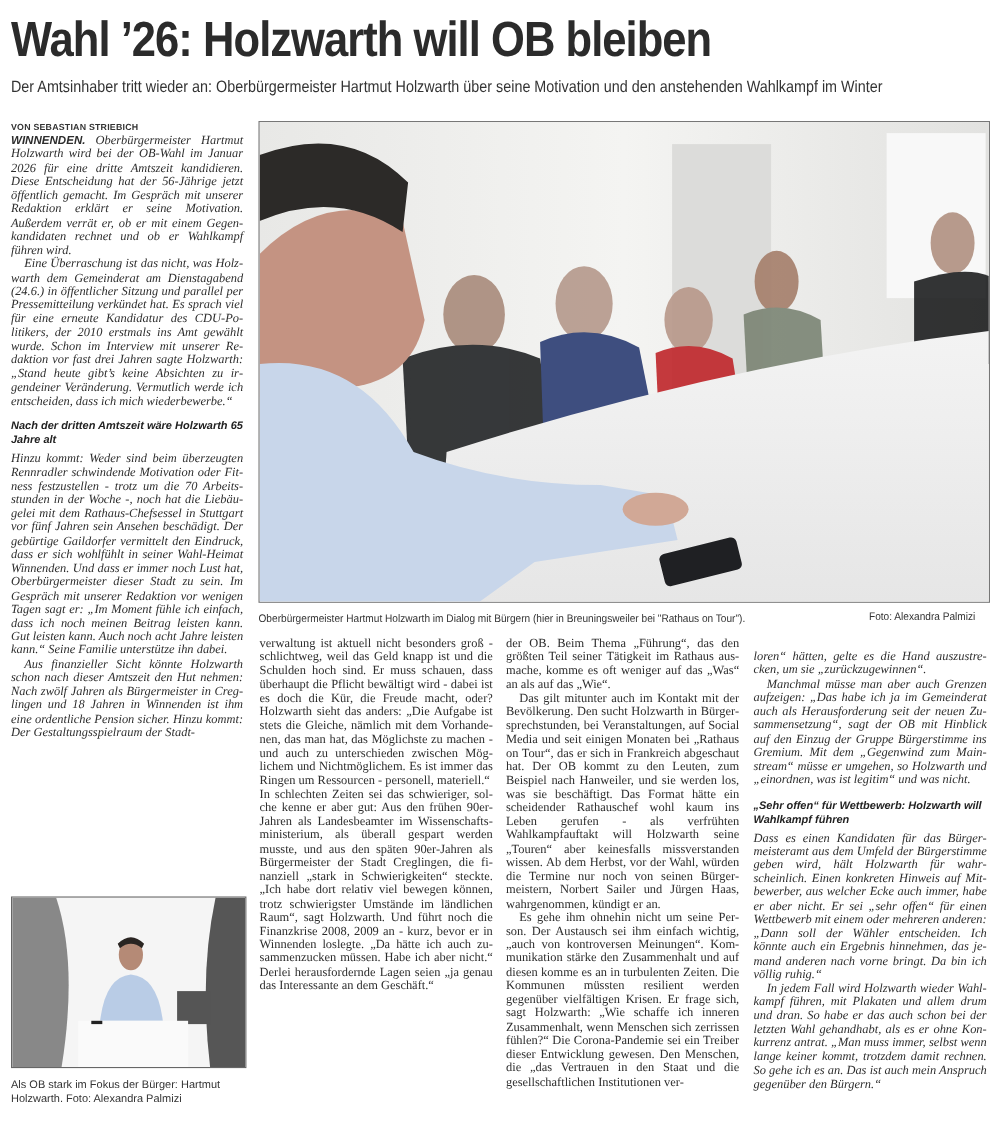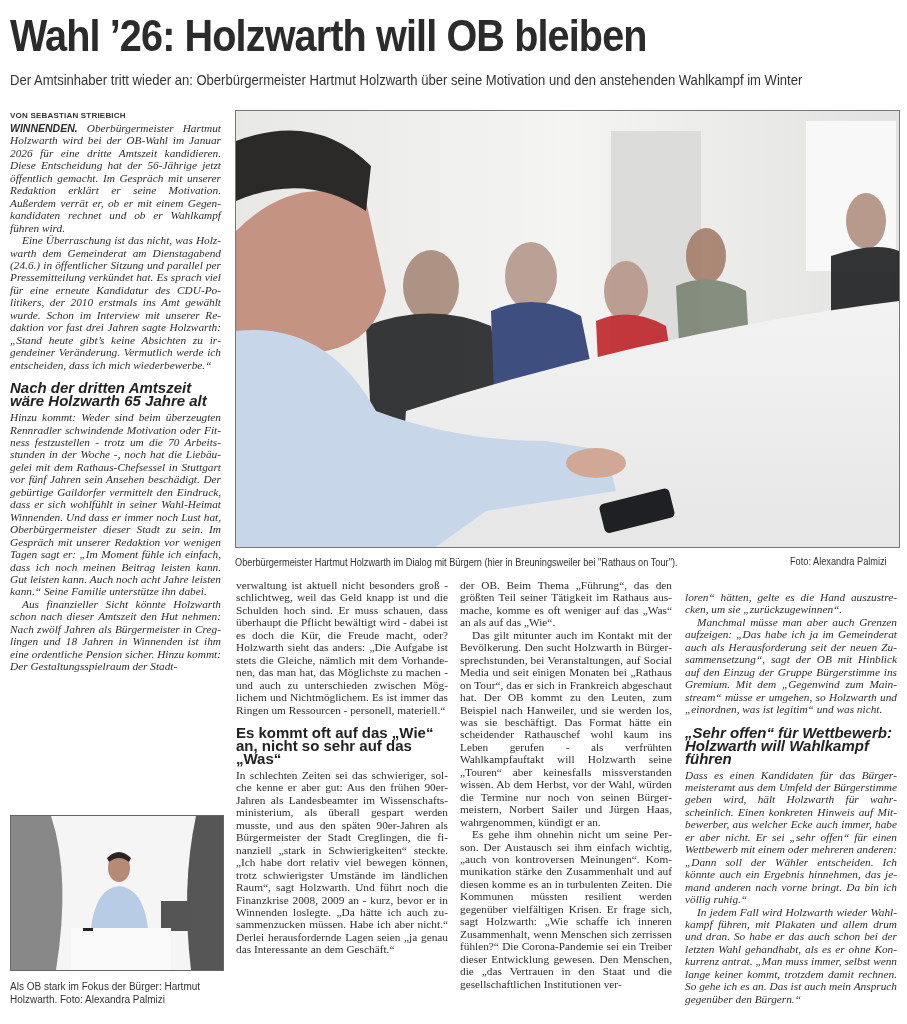--- a/index.html
+++ b/index.html
@@ -23,21 +23,21 @@
   .col {
     position: absolute; font-family: "Liberation Serif", serif;
     font-size: 11.3px; line-height: 12.45px; color: #2d2d2d; text-align: justify;
     hyphens: manual;
   }
   .col p { margin: 0; }
   .col p.ind { text-indent: 12px; }
   .col .city { font-family: "Liberation Sans", sans-serif; font-weight: bold; font-size: 10.5px; }
   .subhead {
     font-family: "Liberation Sans", sans-serif; font-weight: bold;
-    font-size: 15px; line-height: 13px; color: #222; text-align: left;
+    font-size: 10px; line-height: 13px; color: #222; text-align: left;
     margin: 10px 0 4px 0;
   }
   .photo-main {
     position: absolute; left: 235px; top: 110px; width: 663px; height: 436px;
     border: 1px solid #777; overflow: hidden; background: #f2f2f2;
   }
   .photo-small {
     position: absolute; left: 10px; top: 815px; width: 212px; height: 154px;
     border: 1px solid #666; overflow: hidden; background: #f0f0f0;
   }
@@ -118,21 +118,20 @@
     <path d="M96 42 Q108 30 120 42 L118 46 Q108 38 98 46 Z" fill="#2a2522"></path>
     <path d="M80 112 Q85 72 108 70 Q132 72 137 112 Z" fill="#b9cce6"></path>
     <rect x="60" y="112" width="100" height="42" fill="#fafafa"></rect>
     <rect x="72" y="112" width="10" height="3" fill="#222"></rect>
   </svg>
 </div>
 <div class="caption" style="left:10px; top:980px; width:214px;">Als OB stark im Fokus der Bürger: Hartmut Holzwarth. Foto: Alexandra Palmizi</div>
 
 <div class="col" style="left:236px; top:579px; width:212px;">
   <p>verwaltung ist aktuell nicht besonders groß - schlichtweg, weil das Geld knapp ist und die Schulden hoch sind. Er muss schauen, dass überhaupt die Pflicht bewältigt wird - dabei ist es doch die Kür, die Freude macht, oder? Holzwarth sieht das anders: „Die Aufgabe ist stets die Gleiche, nämlich mit dem Vorhande­nen, das man hat, das Möglichste zu machen - und auch zu unterschieden zwischen Mög­lichem und Nichtmöglichem. Es ist immer das Ringen um Ressourcen - personell, mate­riell.“</p>
-  <div class="subhead">Es kommt oft auf das „Wie“ an, nicht so sehr auf das „Was“</div>
   <p>In schlechten Zeiten sei das schwieriger, sol­che kenne er aber gut: Aus den frühen 90er-Jahren als Landesbeamter im Wissenschafts­ministerium, als überall gespart werden musste, und aus den späten 90er-Jahren als Bürgermeister der Stadt Creglingen, die fi­nanziell „stark in Schwierigkeiten“ steckte. „Ich habe dort relativ viel bewegen können, trotz schwierigster Umstände im ländlichen Raum“, sagt Holzwarth. Und führt noch die Finanzkrise 2008, 2009 an - kurz, bevor er in Winnenden loslegte. „Da hätte ich auch zu­sammenzucken müssen. Habe ich aber nicht.“ Derlei herausfordernde Lagen seien „ja genau das Interessante an dem Geschäft.“</p>
 </div>
 
 <div class="col" style="left:460px; top:579px; width:212px;">
   <p>der OB. Beim Thema „Führung“, das den größten Teil seiner Tätigkeit im Rathaus aus­mache, komme es oft weniger auf das „Was“ an als auf das „Wie“.</p>
   <p class="ind">Das gilt mitunter auch im Kontakt mit der Bevölkerung. Den sucht Holzwarth in Bürger­sprechstunden, bei Veranstaltungen, auf So­cial Media und seit einigen Monaten bei „Rathaus on Tour“, das er sich in Frankreich abgeschaut hat. Der OB kommt zu den Leu­ten, zum Beispiel nach Hanweiler, und sie werden los, was sie beschäftigt. Das Format hätte ein scheidender Rathauschef wohl kaum ins Leben gerufen - als verfrühten Wahlkampfauftakt will Holzwarth seine „Touren“ aber keinesfalls missverstanden wissen. Ab dem Herbst, vor der Wahl, würden die Termine nur noch von seinen Bürger­meistern, Norbert Sailer und Jürgen Haas, wahrgenommen, kündigt er an.</p>
   <p class="ind">Es gehe ihm ohnehin nicht um seine Per­son. Der Austausch sei ihm einfach wichtig, „auch von kontroversen Meinungen“. Kom­munikation stärke den Zusammenhalt und auf diesen komme es an in turbulenten Zei­ten. Die Kommunen müssten resilient wer­den gegenüber vielfältigen Krisen. Er frage sich, sagt Holzwarth: „Wie schaffe ich inne­ren Zusammenhalt, wenn Menschen sich zer­rissen fühlen?“ Die Corona-Pandemie sei ein Treiber dieser Entwicklung gewesen. Den Menschen, die „das Vertrauen in den Staat und die gesellschaftlichen Institutionen ver-</p>
 </div>
 
 <div class="col" style="left:685px; top:591px; width:212px;font-style:italic;">

